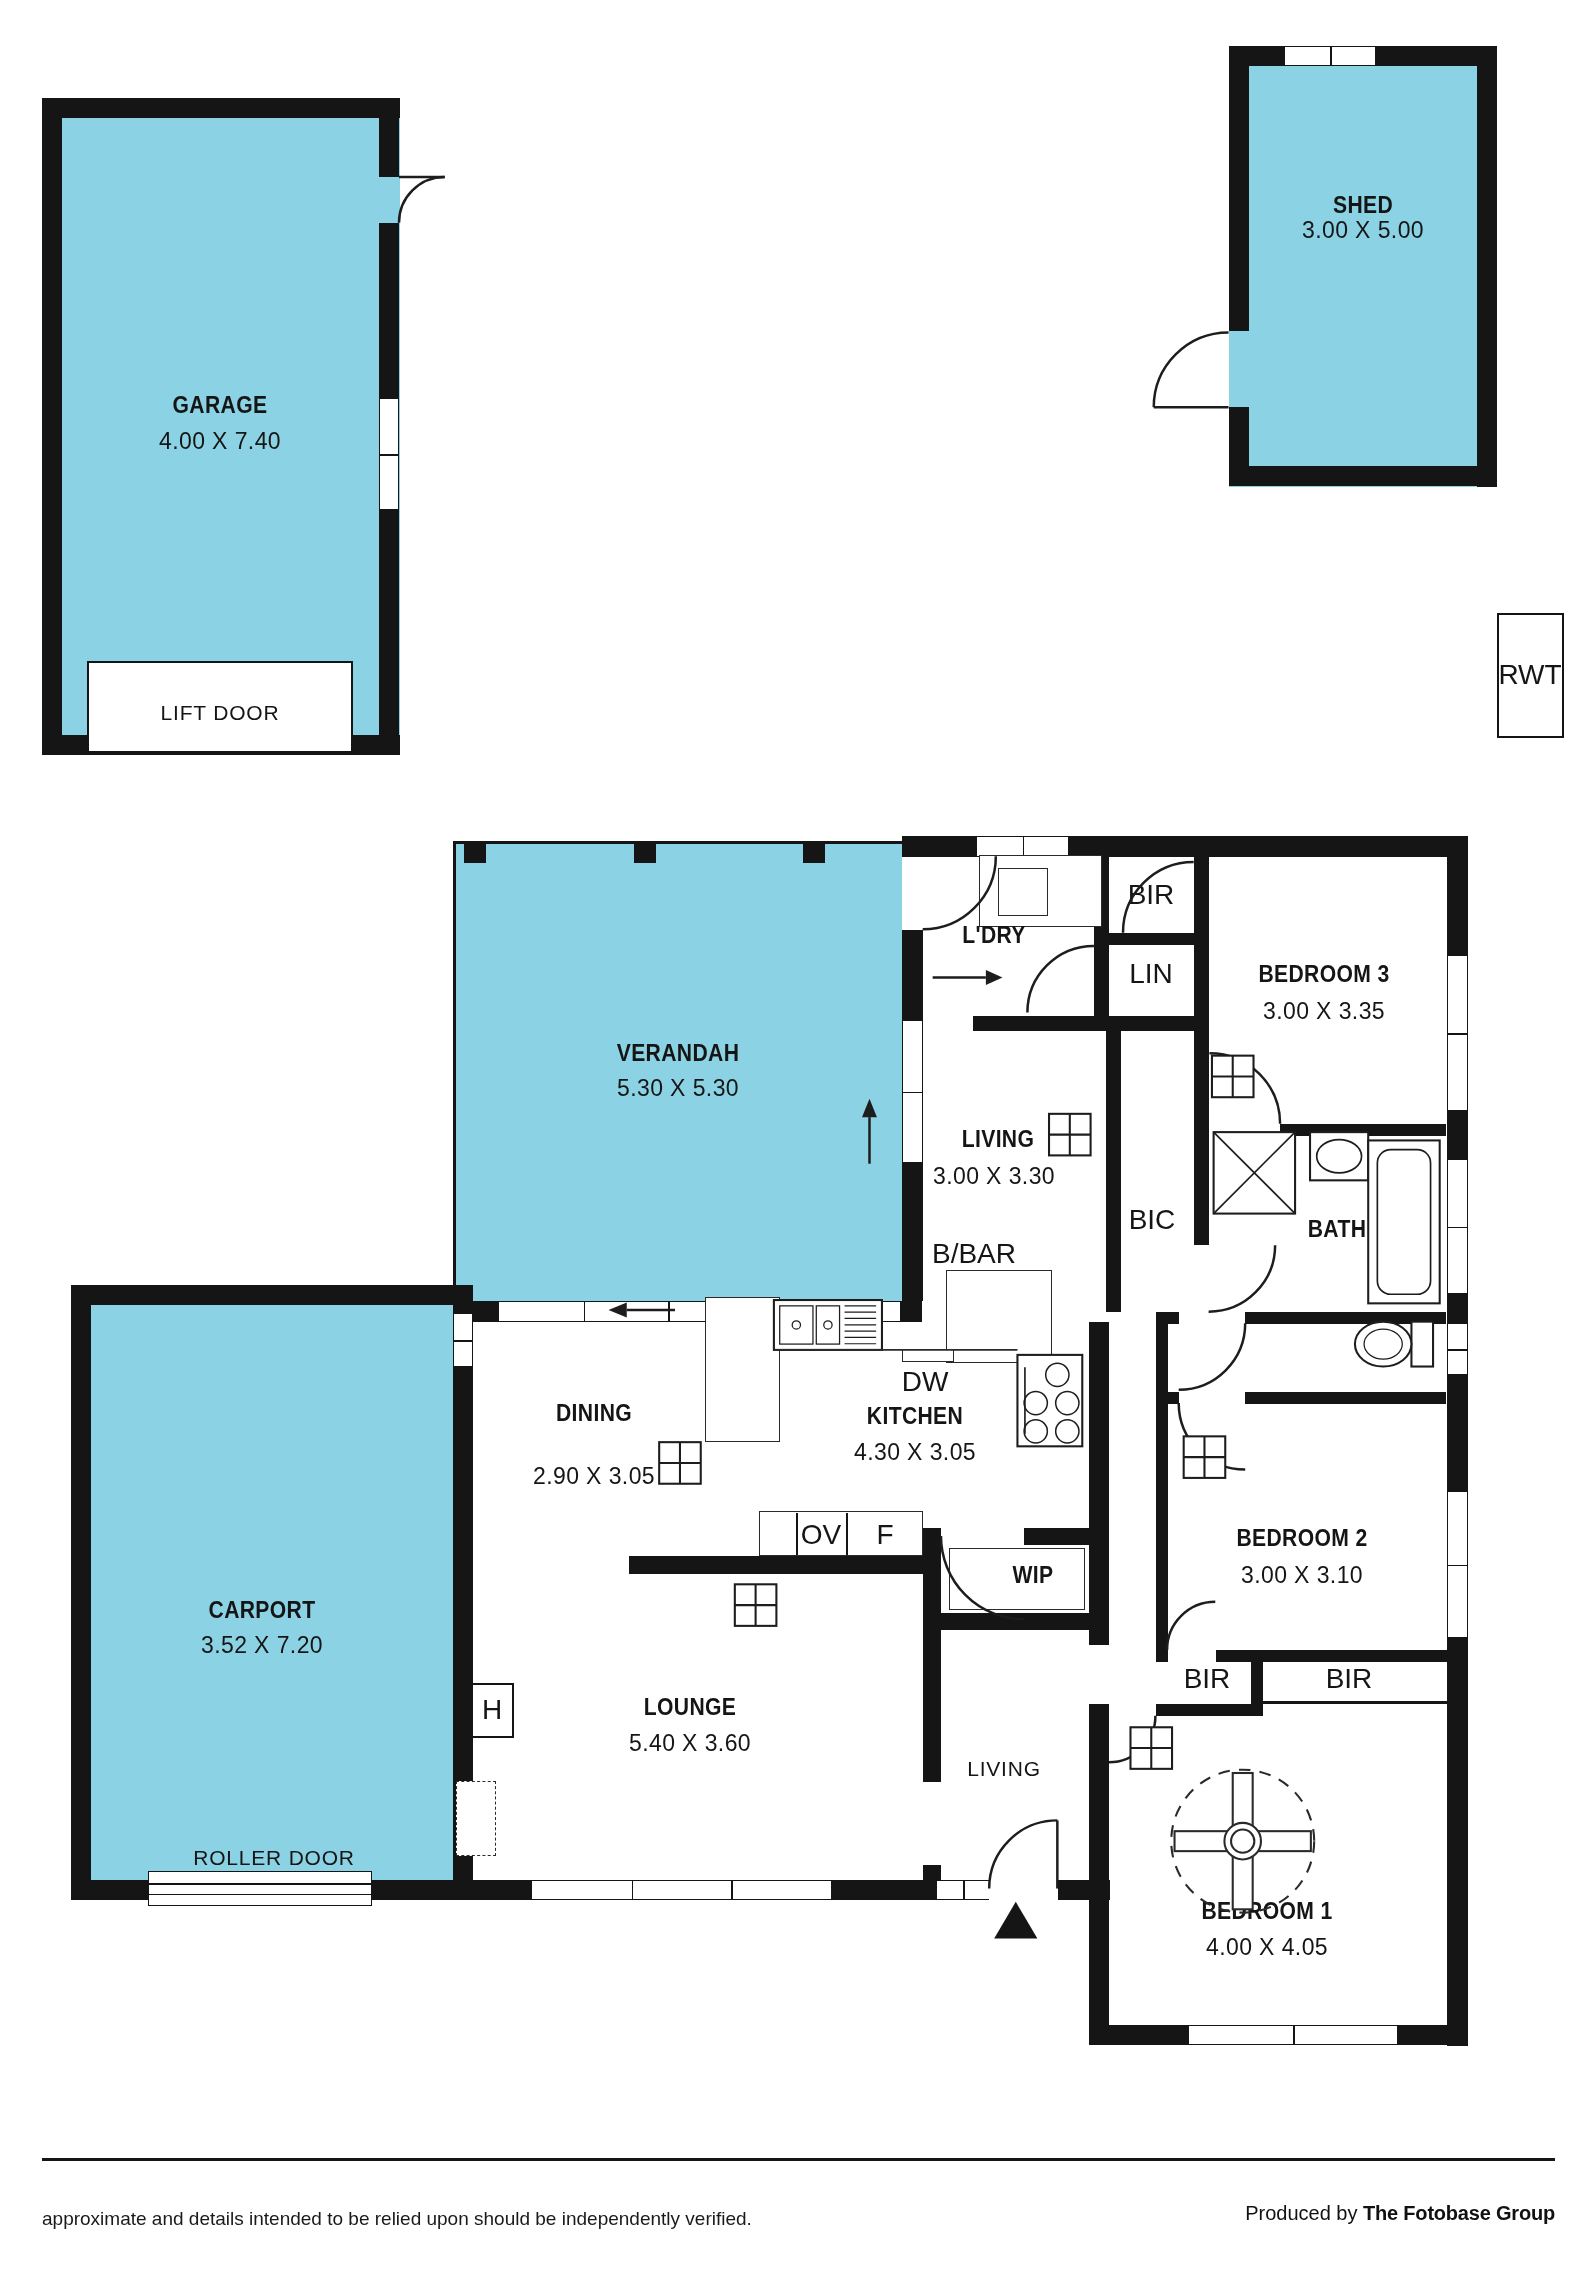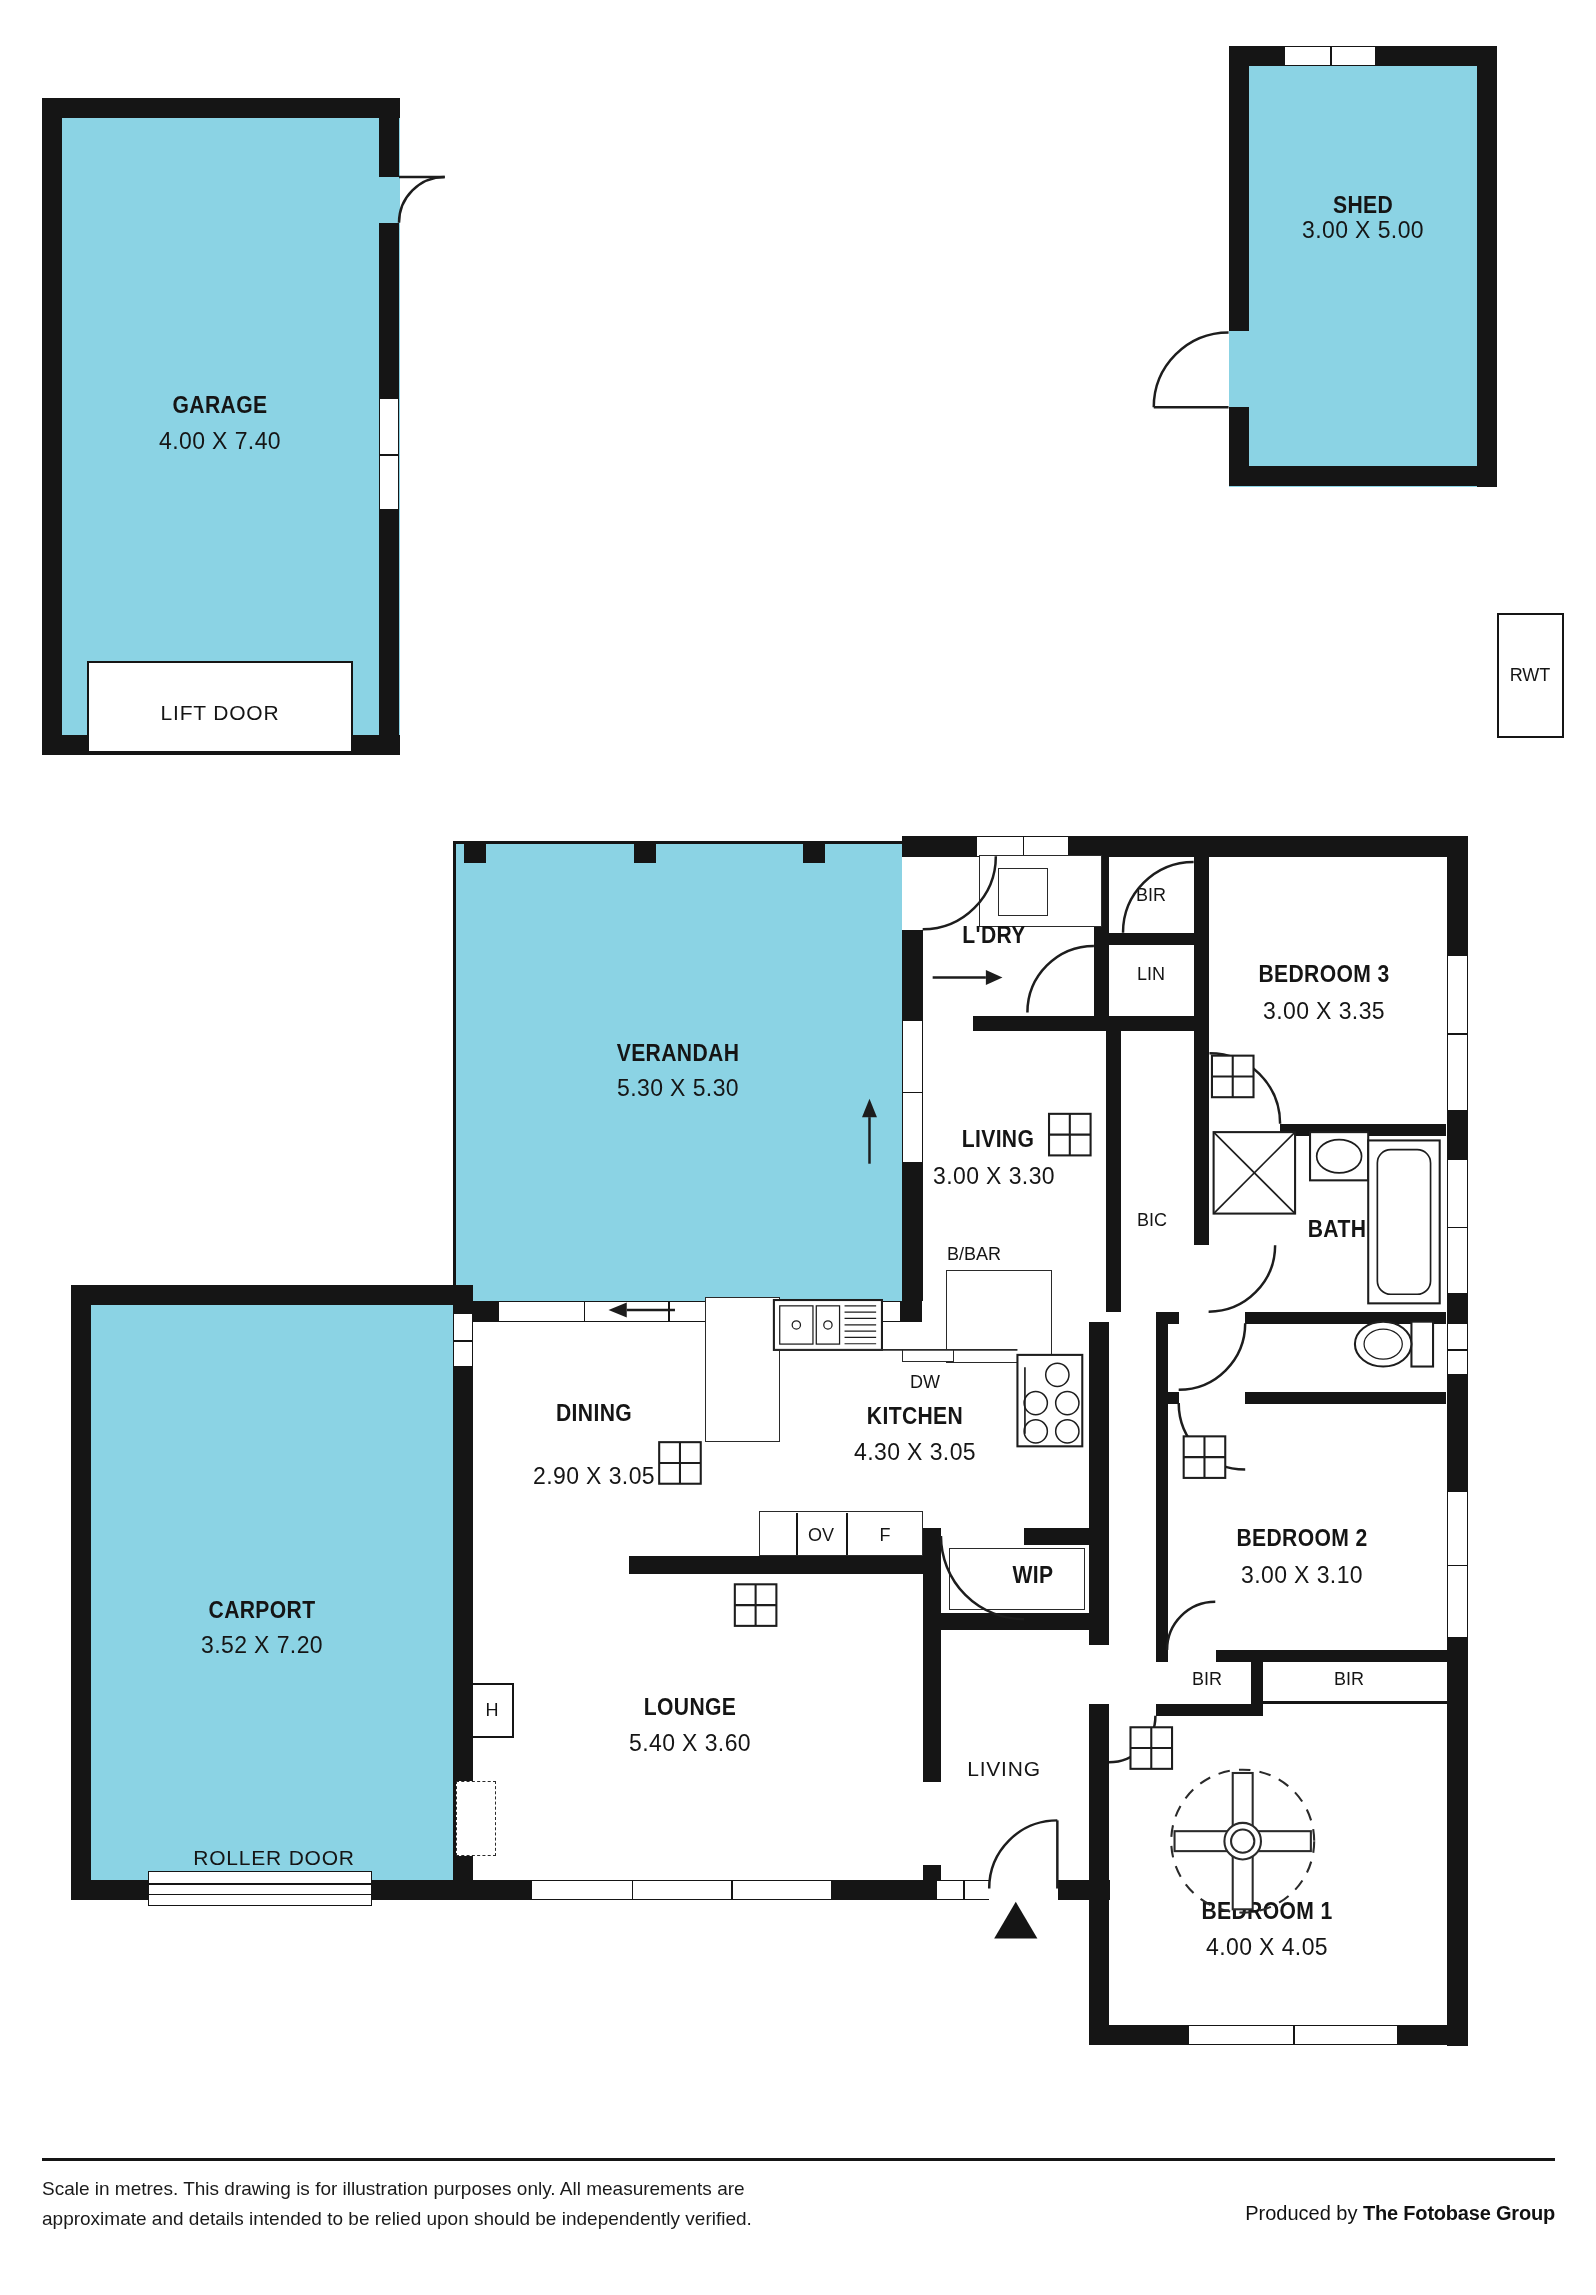--- a/index.html
+++ b/index.html
@@ -10,21 +10,21 @@
   .tl{position:absolute;background:#151515;}
   .win{position:absolute;background:#fff;}
   .winline{position:absolute;background:#151515;}
   .box{position:absolute;background:#fff;border:2.5px solid #151515;box-sizing:border-box;}
   .thinbox{position:absolute;background:#fff;border:1.7px solid #2a2a2a;box-sizing:border-box;}
   .dashedbox{position:absolute;background:#fff;border:1.7px dashed #2a2a2a;box-sizing:border-box;}
   .post{position:absolute;background:#151515;}
   .lbl{position:absolute;white-space:nowrap;transform:translate(-50%,-50%);color:#151515;}
   .room-name{font-size:24px;font-weight:700;letter-spacing:0.4px;transform:translate(-50%,-50%) scaleX(.88);}
   .dims{font-size:23px;letter-spacing:0.4px;}
-  .small{font-size:18px;}
+  .small{font-size:28px;}
   .door-label{font-size:21px;letter-spacing:0.8px;}
   .footer-text{position:absolute;font-size:19px;color:#1a1a1a;white-space:nowrap;}
   .credit{position:absolute;font-size:20px;color:#111;white-space:nowrap;text-align:right;transform:translateX(-100%);}
   .credit b{font-weight:700;letter-spacing:-0.2px;}
   svg{position:absolute;left:0;top:0;pointer-events:none;}
 </style>
 </head>
 <body>
 
 <div id="plan">
@@ -187,21 +187,20 @@
     <div class="lbl dims" style="left: 690px; top: 1743px;">5.40 X 3.60</div>
     <div class="lbl small" style="left: 492px; top: 1710px;">H</div>
     <div class="lbl door-label" style="left: 1004px; top: 1769px;">LIVING</div>
     <div class="lbl room-name" style="left: 1302px; top: 1538px;">BEDROOM 2</div>
     <div class="lbl dims" style="left: 1302px; top: 1575px;">3.00 X 3.10</div>
     <div class="lbl small" style="left: 1207px; top: 1679px;">BIR</div>
     <div class="lbl small" style="left: 1349px; top: 1679px;">BIR</div>
     <div class="lbl room-name" style="left: 1267px; top: 1911px;">BEDROOM 1</div>
     <div class="lbl dims" style="left: 1267px; top: 1947px;">4.00 X 4.05</div>
     <div class="tl" style="left: 42px; top: 2158px; width: 1513px; height: 3.3px;"></div>
-    <div class="footer-text" style="left: 42px; top: 2178px;">Scale in metres. This drawing is for illustration purposes only. All measurements are</div>
     <div class="footer-text" style="left: 42px; top: 2208px;">approximate and details intended to be relied upon should be independently verified.</div>
     <div class="credit" style="left: 1555px; top: 2202px;"><span>Produced by </span><b>The Fotobase Group</b></div>
     <svg width="1596" height="2295" viewBox="0 0 1920 2761">
       <path d="M 480 268 A 55 55 0 0 1 535 213" stroke="#1d1d1d" fill="none" stroke-width="3"></path>
       <path d="M 480 213 L 535 213" stroke="#1d1d1d" fill="none" stroke-width="3"></path>
       <path d="M 1478 490 L 1388 490" stroke="#1d1d1d" fill="none" stroke-width="3"></path>
       <path d="M 1388 490 A 90 90 0 0 1 1478 400" stroke="#1d1d1d" fill="none" stroke-width="3"></path>
       <path d="M 1110 1118 A 88 88 0 0 0 1198 1030" stroke="#1d1d1d" fill="none" stroke-width="3"></path>
       <path d="M 1436 1037 A 85 85 0 0 0 1351 1122" stroke="#1d1d1d" fill="none" stroke-width="3"></path>
       <path d="M 1316 1138 A 80 80 0 0 0 1236 1218" stroke="#1d1d1d" fill="none" stroke-width="3"></path>

